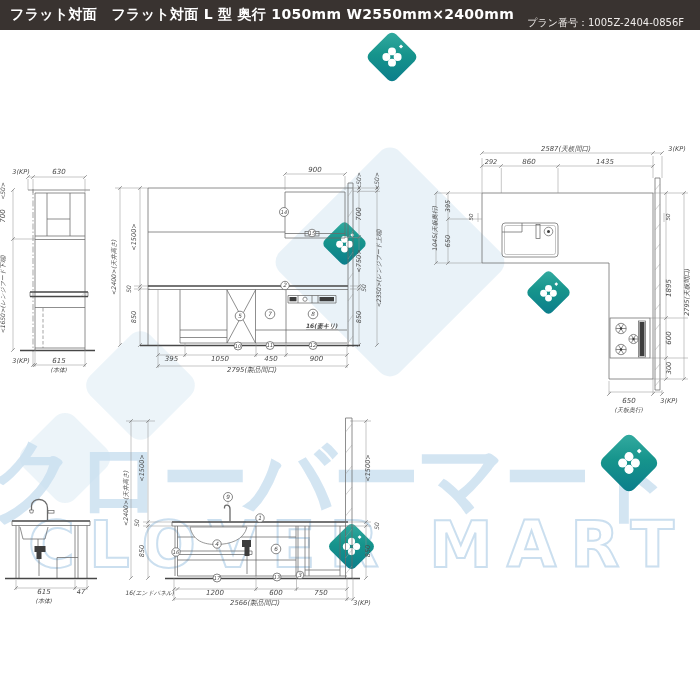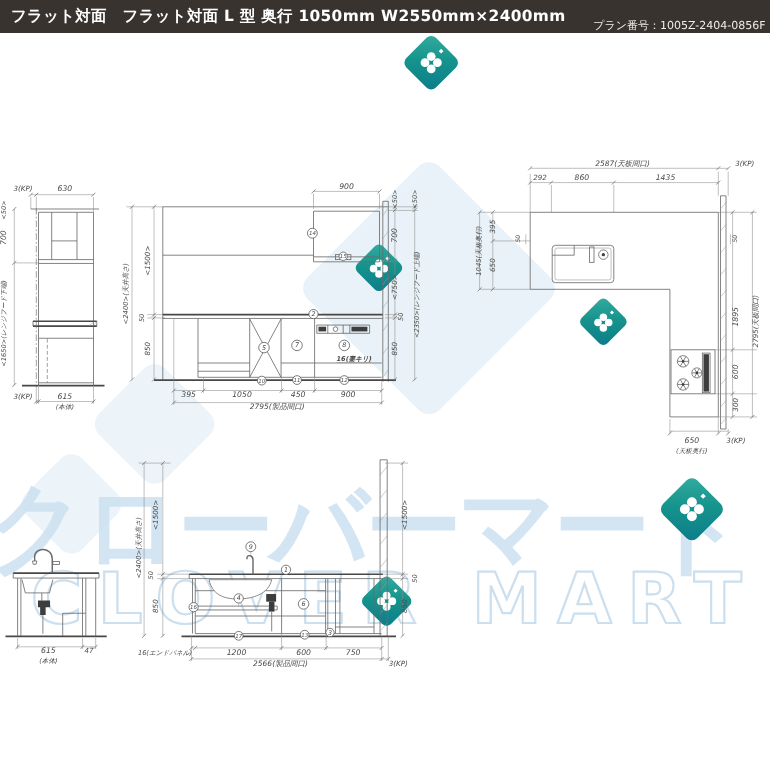--- a/index.html
+++ b/index.html
@@ -2,21 +2,21 @@
 <html><head>
 <meta charset="utf-8">
 <style>
   html,body{margin:0;padding:0;background:#ffffff;}
   #stage{position:relative;width:700px;height:700px;overflow:hidden;background:#fff;
          font-family:"DejaVu Sans",sans-serif;}
   
   #hdr{position:absolute;left:0;top:0;width:700px;height:30px;background:#393330;
        display:flex;align-items:center;justify-content:space-between;z-index:30;}
   #hdr .ttl{color:#fff;font-weight:bold;font-size:14px;padding-left:10px;letter-spacing:.3px;white-space:nowrap;}
-  #hdr .pno{color:#efecea;font-size:10px;padding-right:4px;white-space:nowrap;margin-top:16px;}
+  #hdr .pno{color:#efecea;font-size:10px;padding-right:16px;white-space:nowrap;margin-top:16px;}
   
   .wm{position:absolute;z-index:1;pointer-events:none;}
   #wm-kana{left:-12px;top:418px;width:730px;font-size:92px;font-weight:bold;color:#c9dfF0;
            opacity:.8;white-space:nowrap;letter-spacing:-4px;transform:scaleX(.96);transform-origin:left;}
   #wm-latin{left:28px;top:508px;width:660px;font-size:64px;font-weight:bold;letter-spacing:14px;
             color:transparent;-webkit-text-stroke:2px #c6dcEe;white-space:nowrap;opacity:.9;}
   .bigdia{position:absolute;z-index:0;transform:rotate(45deg);border-radius:14px;pointer-events:none;}
   .clover{position:absolute;z-index:2;transform:rotate(45deg);border-radius:16%;
           background:linear-gradient(135deg,#35aca1 0%,#16948c 45%,#0b7c8b 100%);
           display:flex;align-items:center;justify-content:center;pointer-events:none;}

